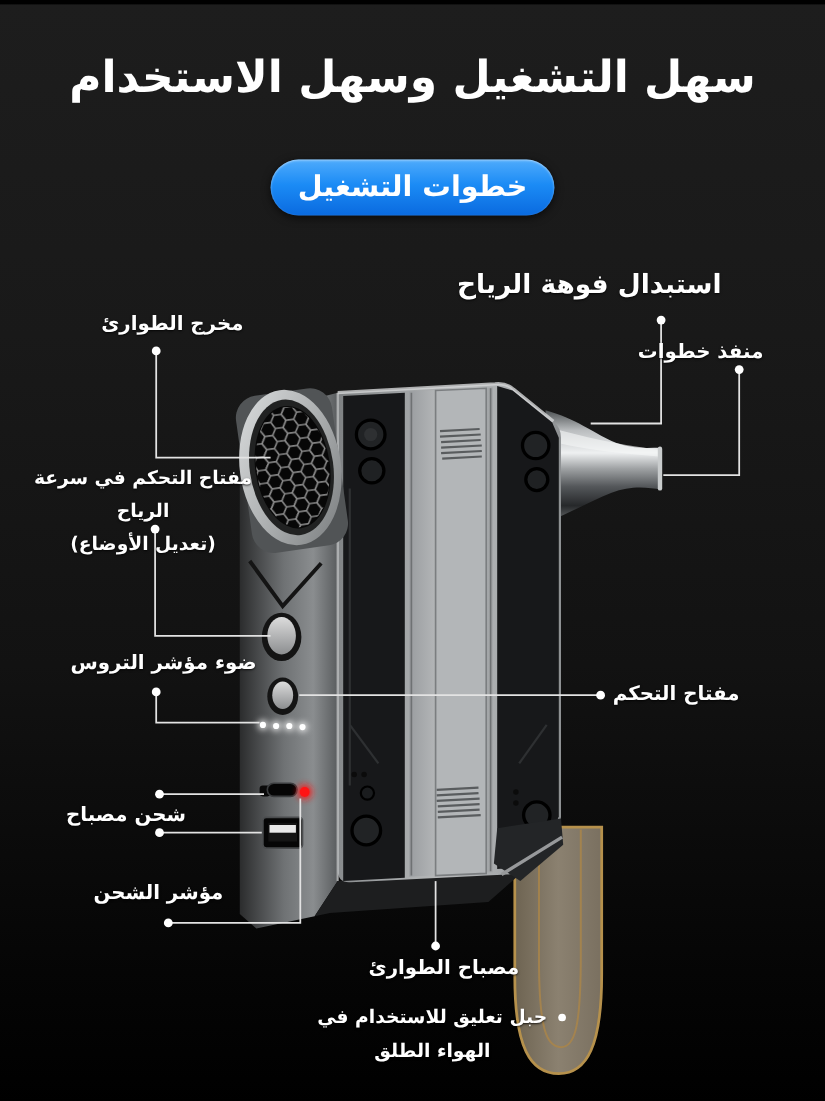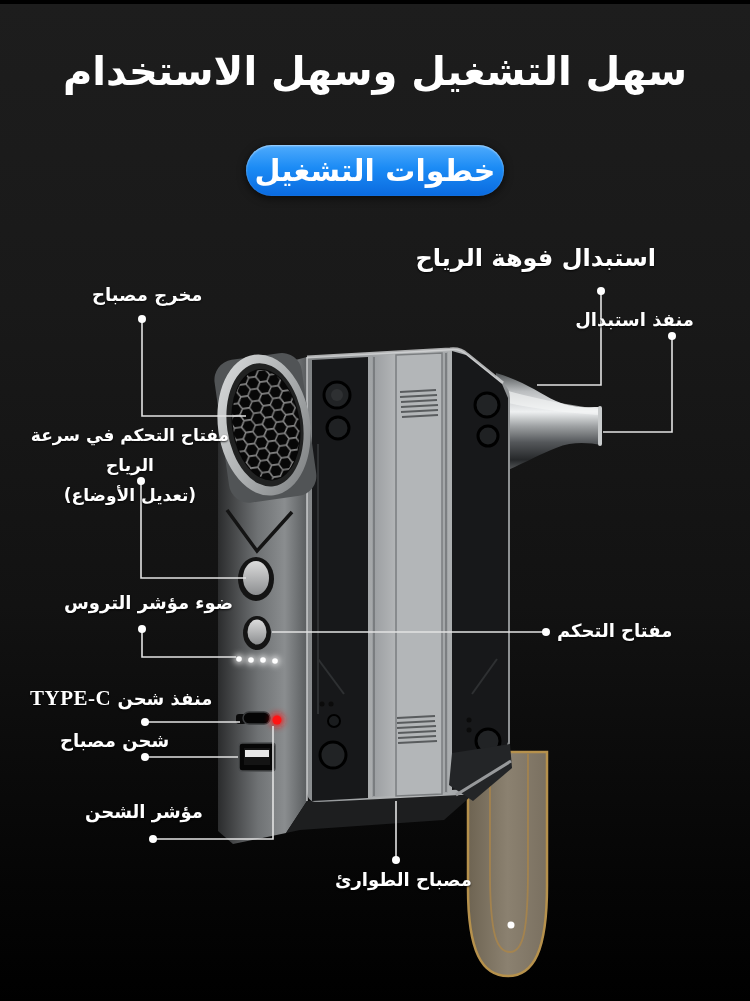--- a/index.html
+++ b/index.html
@@ -10,21 +10,21 @@
   }
   .title{
     position:absolute;top:44px;left:0;right:0;text-align:center;
     color:#fff;font-size:40px;font-weight:bold;direction:rtl;letter-spacing:0;
   }
   .steps-btn{
     position:absolute;top:141px;left:50%;transform:translateX(-50%);
     width:258px;height:51px;border-radius:27px;cursor:pointer;
     background:linear-gradient(180deg,#4fabfc 0%,#1b8bf5 45%,#0a6adf 100%);
     box-shadow:0 2px 8px rgba(0,0,0,.65), inset 0 1px 2px rgba(255,255,255,.5);
-    color:#fff;font-size:30px;line-height:51px;font-weight:bold;text-align:center;direction:rtl;
+    color:#fff;font-size:26px;line-height:51px;font-weight:bold;text-align:center;direction:rtl;
   }
   svg.scene{position:absolute;left:0;top:0;}
   .lbl{
     position:absolute;color:#fff;font-weight:bold;font-size:18px;
     white-space:nowrap;direction:rtl;text-shadow:0 1px 2px rgba(0,0,0,.8);
   }
   .lbl.small{font-size:17px;}
   .lbl.center{text-align:center;white-space:normal;}
   .lbl .latin{font-family:"Liberation Serif",serif;font-size:21px;font-weight:600;letter-spacing:.5px;}
   .two-line{line-height:30px;}
@@ -242,38 +242,38 @@
       <circle cx="145" cy="753" r="4"></circle>
         <circle cx="153" cy="835" r="4"></circle>
       <circle cx="546" cy="628" r="4"></circle>
         <circle cx="396" cy="856" r="4"></circle>
       <circle cx="511" cy="921" r="3.5"></circle>
     </g>
   </svg>
 
   <div class="lbl" style="right:94px;top:240px;font-size:24px;">استبدال فوهة الرياح</div>
 
-  <div class="lbl" style="right:56px;top:305px;">منفذ استبدال</div>
-
-  <div class="lbl" style="left:92px;top:280px;">مخرج مصباح</div>
+  <div class="lbl" style="right:56px;top:305px;">منفذ خطوات</div>
+
+  <div class="lbl" style="left:92px;top:280px;">مخرج الطوارئ</div>
 
   <div class="lbl small center two-line" style="left:24px;top:416px;width:212px;">
     <span>مفتاح التحكم في سرعة الرياح</span><br>
     <span>(تعديل الأوضاع)</span>
   </div>
 
   <div class="lbl" style="left:64px;top:588px;">ضوء مؤشر التروس</div>
 
-  <div class="lbl" style="left:30px;top:682px;">
-    <span>منفذ شحن</span>
-    <span class="latin">TYPE-C</span>
+
+  <div class="lbl" style="left:60px;top:726px;">شحن مصباح</div>
+
+  <div class="lbl" style="left:85px;top:797px;">مؤشر الشحن</div>
+
+  <div class="lbl" style="left:557px;top:616px;">مفتاح التحكم</div>
+
+  <div class="lbl" style="left:335px;top:865px;text-align:right;">مصباح الطوارئ</div>
+
+  <div class="lbl small center" style="left:286px;top:906px;width:214px;line-height:31px;">
+    <span>حبل تعليق  للاستخدام في</span><br>
+    <span>الهواء الطلق</span>
   </div>
 
-  <div class="lbl" style="left:60px;top:726px;">شحن مصباح</div>
-
-  <div class="lbl" style="left:85px;top:797px;">مؤشر الشحن</div>
-
-  <div class="lbl" style="left:557px;top:616px;">مفتاح التحكم</div>
-
-  <div class="lbl" style="left:335px;top:865px;text-align:right;">مصباح الطوارئ</div>
-
-
 </div>
 
 </body></html>

